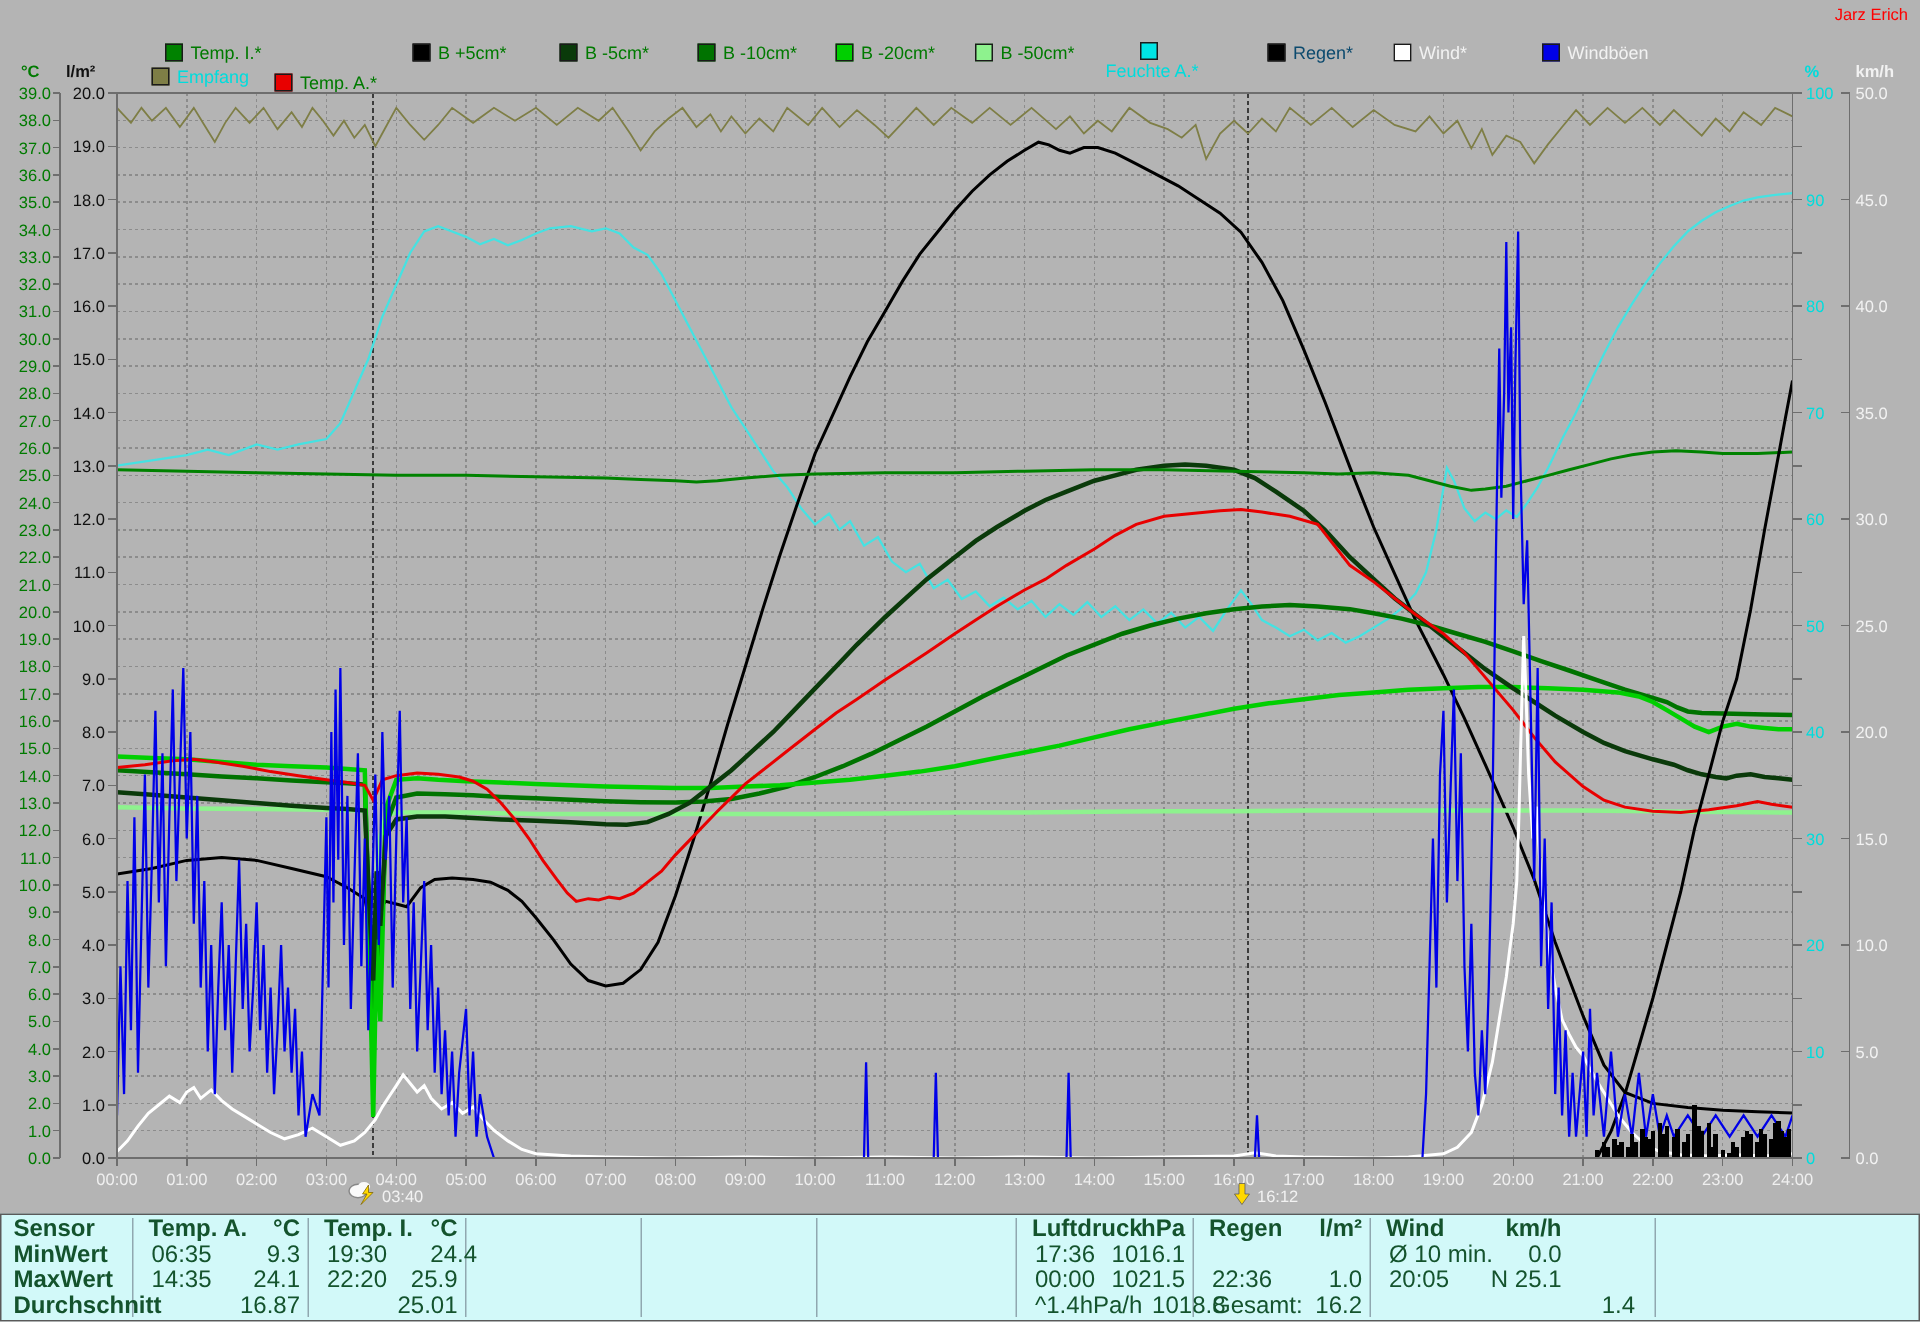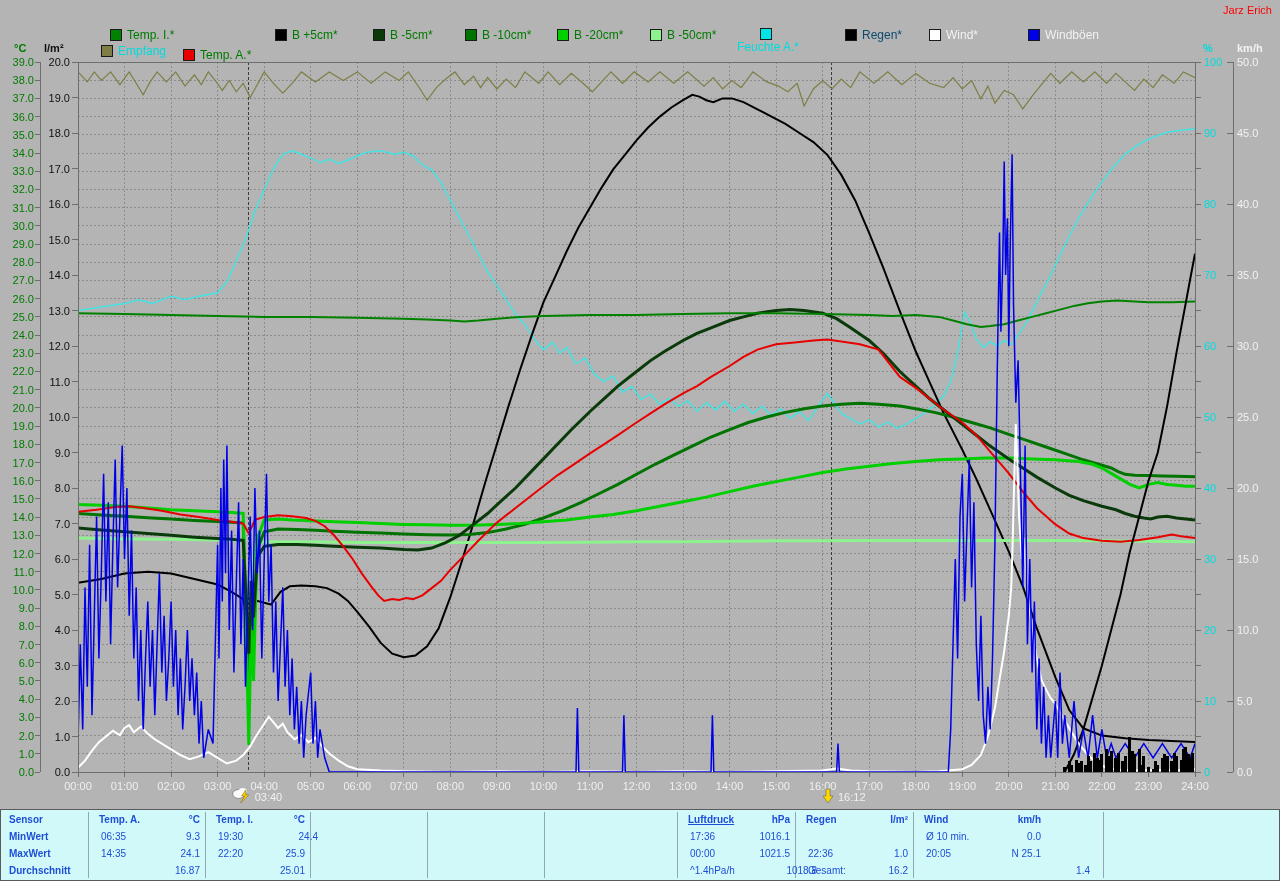--- a/index.html
+++ b/index.html
@@ -5,21 +5,21 @@
   html,body{margin:0;padding:0;background:#b4b4b4;font-family:"Liberation Sans",sans-serif;}
   .screen{position:relative;width:1280px;height:881px;background:#b4b4b4;overflow:hidden;}
   .page-title{position:absolute;top:5px;left:0;width:100%;text-align:center;color:#ffffff;font-size:15px;letter-spacing:.5px;}
   .user-name{position:absolute;top:4px;right:8px;color:#ff0000;font-size:11px;}
   .legend-item{position:absolute;display:flex;align-items:center;height:13px;font-size:12px;white-space:nowrap;}
   .legend-swatch{width:10px;height:10px;border:1px solid #1a1a1a;margin-right:5px;flex:none;}
   .unit-label{position:absolute;font-size:11px;font-weight:bold;}
   #chart-svg{position:absolute;left:0;top:0;}
   #footer{position:absolute;left:0;top:809px;width:1278px;height:70px;background:#d2f9f9;border:1px solid #5a5a5a;}
   .f-sep{position:absolute;top:2px;bottom:2px;width:1px;background:#90a8b0;}
-  .f-cell{position:absolute;font-size:10px;color:#1d4ed8;line-height:15px;white-space:nowrap;}
+  .f-cell{position:absolute;font-size:16px;color:#14532d;line-height:15px;white-space:nowrap;}
   .f-bold{font-weight:bold;}
   .f-right{text-align:right;}
 </style>
 </head>
 <body>
 
 <div class="screen">
   <div class="user-name">Jarz Erich</div>
 
   <div id="legend">
@@ -463,21 +463,21 @@
       <div class="f-cell " style="left: 100px; top: 36px;">14:35</div>
       <div class="f-cell f-right" style="left: 88px; top: 36px; width: 111px;">24.1</div>
       <div class="f-cell f-right" style="left: 88px; top: 53px; width: 111px;">16.87</div>
       <div class="f-cell f-bold" style="left: 215px; top: 2px;">Temp. I.</div>
       <div class="f-cell f-bold f-right" style="left: 205px; top: 2px; width: 99px;">°C</div>
       <div class="f-cell " style="left: 217px; top: 19px;">19:30</div>
       <div class="f-cell f-right" style="left: 218px; top: 19px; width: 99px;">24.4</div>
       <div class="f-cell " style="left: 217px; top: 36px;">22:20</div>
       <div class="f-cell f-right" style="left: 205px; top: 36px; width: 99px;">25.9</div>
       <div class="f-cell f-right" style="left: 205px; top: 53px; width: 99px;">25.01</div>
-      <div class="f-cell f-bold" style="left: 687px; top: 2px; text-decoration: underline;">Luftdruck</div>
+      <div class="f-cell f-bold" style="left: 687px; top: 2px;">Luftdruck</div>
       <div class="f-cell f-bold f-right" style="left: 677px; top: 2px; width: 112px;">hPa</div>
       <div class="f-cell " style="left: 689px; top: 19px;">17:36</div>
       <div class="f-cell f-right" style="left: 677px; top: 19px; width: 112px;">1016.1</div>
       <div class="f-cell " style="left: 689px; top: 36px;">00:00</div>
       <div class="f-cell f-right" style="left: 677px; top: 36px; width: 112px;">1021.5</div>
       <div class="f-cell " style="left: 689px; top: 53px;">^1.4hPa/h</div>
       <div class="f-cell f-right" style="left: 704px; top: 53px; width: 112px;">1018.8</div>
       <div class="f-cell f-bold" style="left: 805px; top: 2px;">Regen</div>
       <div class="f-cell f-bold f-right" style="left: 795px; top: 2px; width: 112px;">l/m²</div>
       <div class="f-cell " style="left: 807px; top: 36px;">22:36</div>

